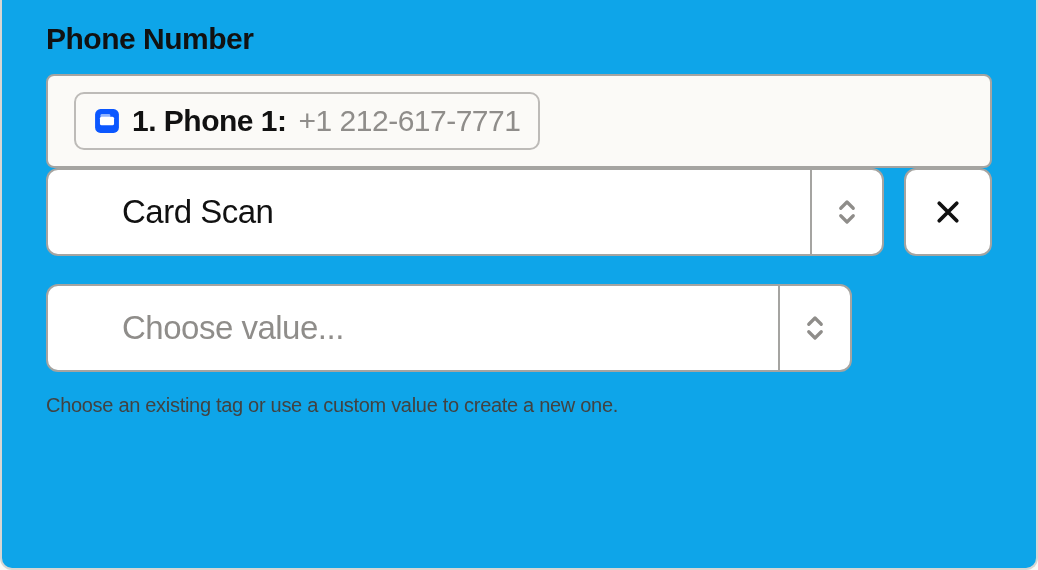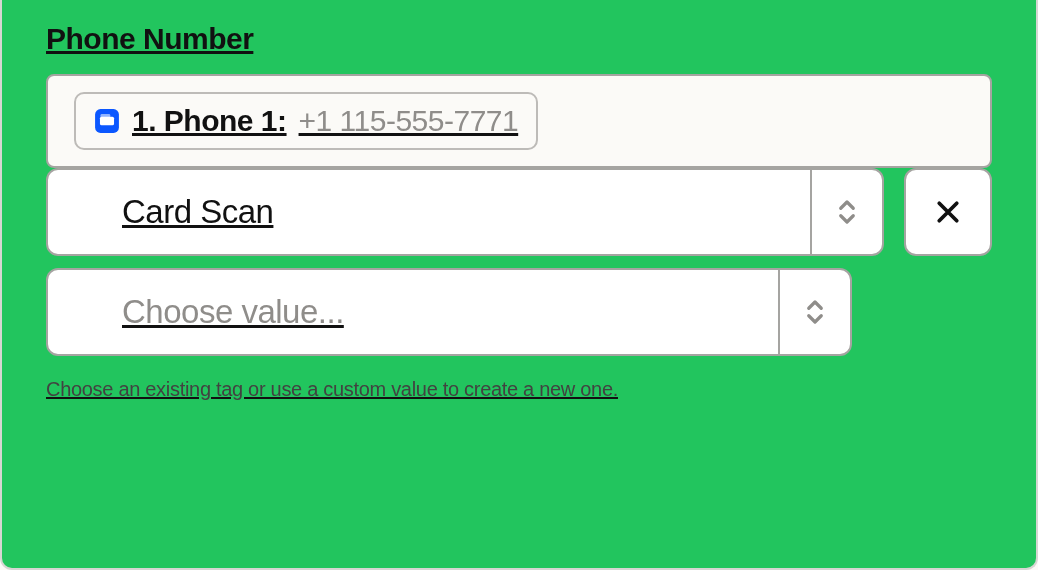--- a/index.html
+++ b/index.html
@@ -8,24 +8,23 @@
       font-family: -apple-system, BlinkMacSystemFont, "Segoe UI", Helvetica, Arial, sans-serif;
       background: #fbfaf7;
       color: #111;
       padding: 0;
     }
     .panel {
       border: 2px solid #d7d6d3;
       border-top: none;
       border-radius: 0 0 12px 12px;
       padding: 16px 44px 44px 44px;
-      background: #22c55e;
+      background: #0ea5e9;
       width: 100%;
       height: 100%;
-      text-decoration: underline;
     }
     .field-label {
       font-size: 30px;
       font-weight: 700;
       color: #111;
       margin-bottom: 18px;
       margin-top: 28px;
       letter-spacing: -0.5px;
     }
     .field-label.first { margin-top: 6px; }
@@ -103,21 +102,21 @@
       border-radius: 12px;
       background: #fff;
       display: flex;
       align-items: center;
       justify-content: center;
       cursor: pointer;
     }
 
     .select-box.second {
       height: 88px;
-      margin-top: 12px;
+      margin-top: 28px;
       max-width: 806px;
     }
 
     .hint {
       margin-top: 22px;
       font-size: 20px;
       color: #424241;
       letter-spacing: -0.3px;
     }
 
@@ -133,21 +132,21 @@
   <div class="phone-box">
     <span class="token">
       <span class="token-icon">
         <svg viewBox="0 0 24 24" width="26" height="26">
           <rect x="1" y="1" width="22" height="22" rx="5" ry="5" fill="#0b57ff"></rect>
           <rect x="5.5" y="8" width="13" height="8" rx="1.5" ry="1.5" fill="#ffffff"></rect>
           <rect x="6" y="5.5" width="9" height="6" rx="1.2" ry="1.2" fill="#ffffff" opacity="0.55"></rect>
         </svg>
       </span>
       <span class="token-text">1. Phone 1:</span>
-      <span class="token-value">+1 115-555-7771</span>
+      <span class="token-value">+1 212-617-7771</span>
     </span>
   </div>
 
 
   <div class="row">
     <div class="select-box">
       <div class="select-left">Card Scan</div>
       <div class="select-toggle">
         <svg viewBox="0 0 24 24" width="30" height="30">
           <path d="M7 9 L12 4 L17 9" fill="none" stroke="#8f8d8a" stroke-width="2.6" stroke-linecap="round" stroke-linejoin="round"></path>

